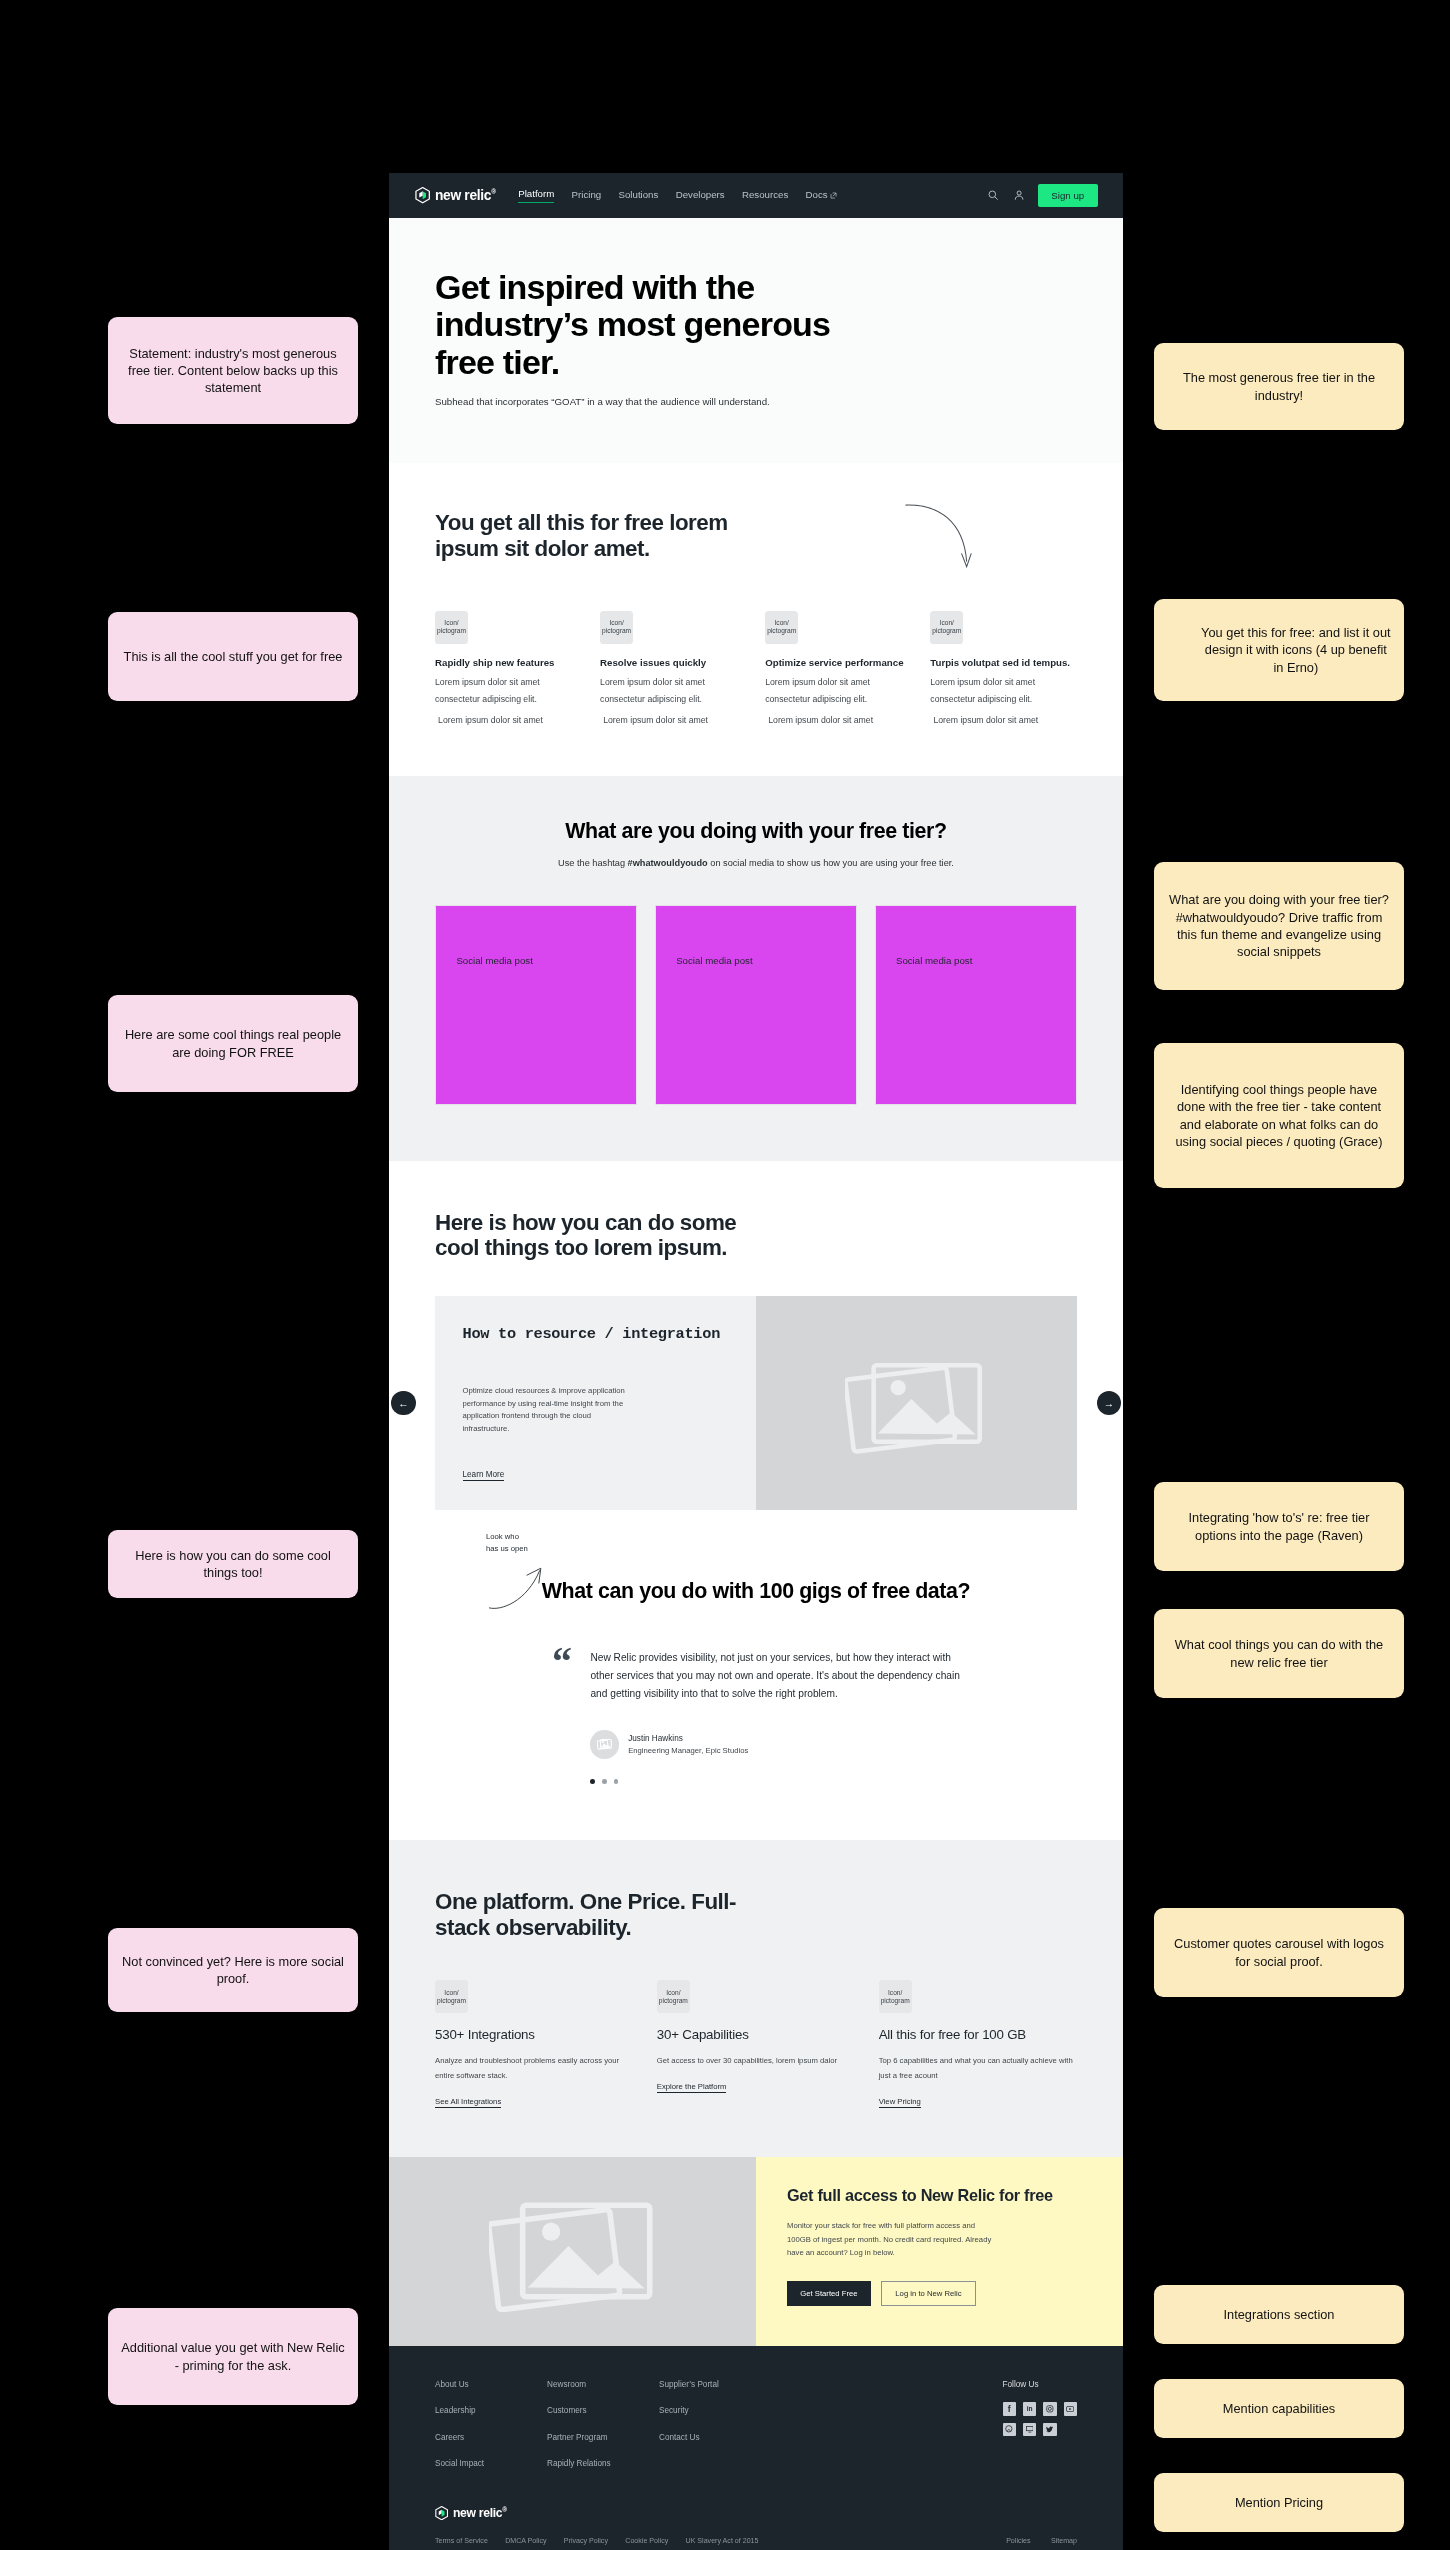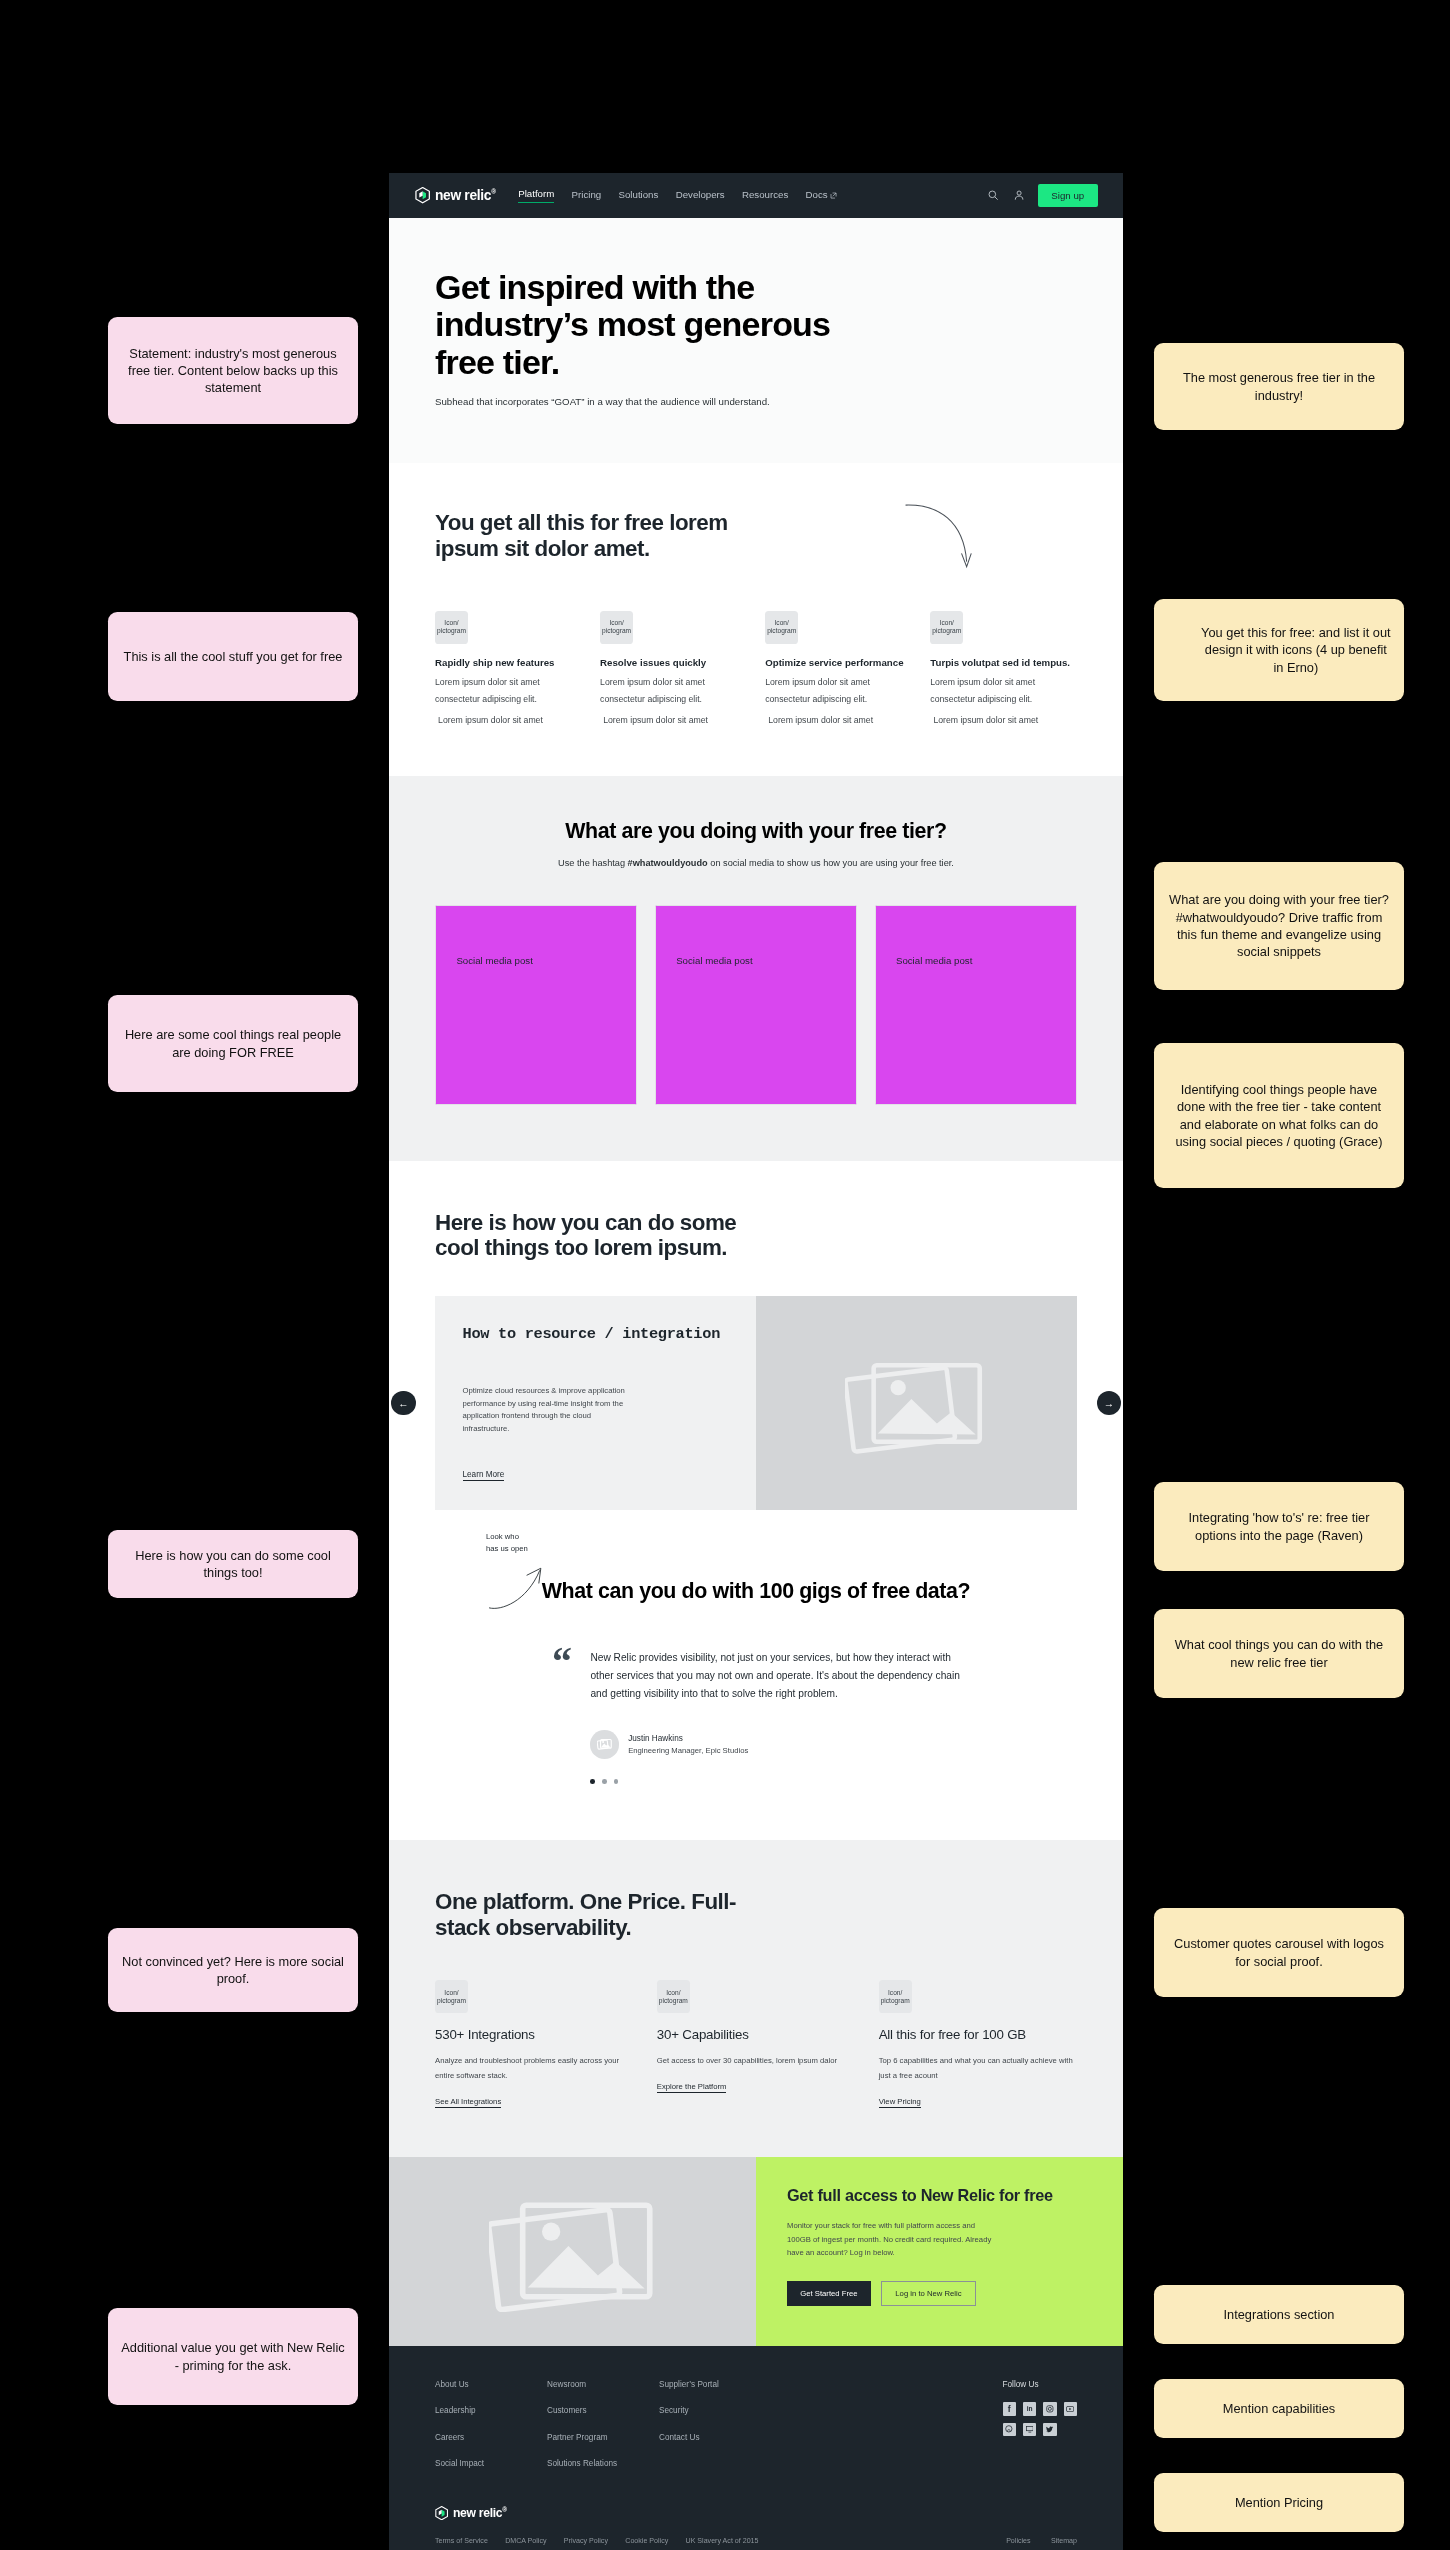--- a/index.html
+++ b/index.html
@@ -144,21 +144,21 @@
   .cols3 { display: grid; grid-template-columns: repeat(3,1fr); gap: 23.5px; margin-top: 40px; }
   .col-title { font-size: 13.3px; font-weight: 400; color: #1D252C; margin-top: 13.3px; letter-spacing: -0.2px;}
   .col-body { font-size: 7.7px; color: #41474C; line-height: 2.0; margin-top: 11.2px; }
   .col-link {
     font-size: 7.7px; color: #1D252C; margin-top: 13.3px; display: inline-block;
     border-bottom: 0.7px solid #1D252C; padding-bottom: 1px;
   }
 
   .cta { display: flex; height: 189px; }
   .cta-img { width: 50%; background: #D3D5D7; display: flex; align-items: center; justify-content: center; }
-  .cta-body { width: 50%; background: #bef264; padding: 28.6px 31px; }
+  .cta-body { width: 50%; background: #fef9c3; padding: 28.6px 31px; }
   .cta-h { font-size: 16.3px; font-weight: 700; color: #1D252C; line-height: 1.2; letter-spacing: -0.3px; }
   .cta-p { font-size: 7.7px; color: #41474C; line-height: 1.75; margin-top: 14.3px; max-width: 214px; }
   .cta-btns { display: flex; gap: 10.2px; margin-top: 21.4px; }
   .btn-dark { background: #1D252C; color: #fff; font-size: 7.7px; padding: 7.1px 13.3px; border: none; cursor: pointer; }
   .btn-ghost { background: transparent; color: #1D252C; font-size: 7.7px; padding: 7.1px 13.3px; border: 0.5px solid #8A9197; cursor: pointer; }
 
   .footer { background: #1D252C; padding: 34px 46px 23.5px 46px; }
   .f-cols { display: flex; }
   .f-col { width: 112px; display: flex; flex-direction: column; gap: 17.3px; }
   .f-link { color: #A8B0B7; font-size: 8.2px; }
@@ -442,21 +442,21 @@
         <div class="f-col">
           <a class="f-link">About Us</a>
           <a class="f-link">Leadership</a>
           <a class="f-link">Careers</a>
           <a class="f-link">Social Impact</a>
         </div>
         <div class="f-col">
           <a class="f-link">Newsroom</a>
           <a class="f-link">Customers</a>
           <a class="f-link">Partner Program</a>
-          <a class="f-link">Solutions Relations</a>
+          <a class="f-link">Rapidly Relations</a>
         </div>
         <div class="f-col">
           <a class="f-link">Supplier’s Portal</a>
           <a class="f-link">Security</a>
           <a class="f-link">Contact Us</a>
         </div>
         <div class="f-social">
           <div class="f-social-h">Follow Us</div>
           <div class="f-ico-row">
             <div class="f-ico" style="font-weight:700;font-size:8.7px">f</div>

